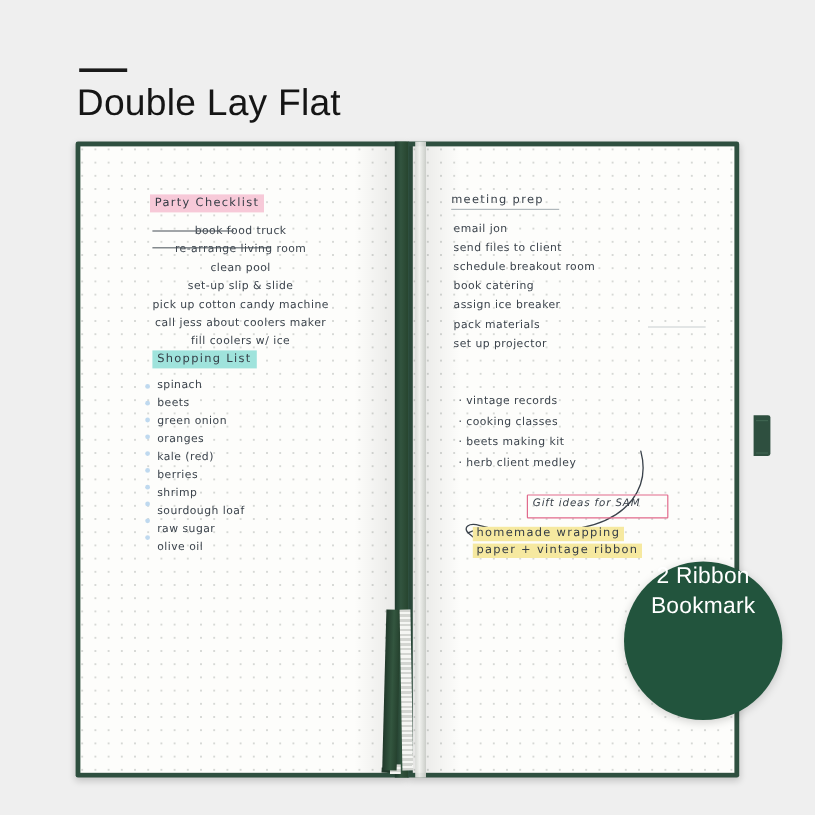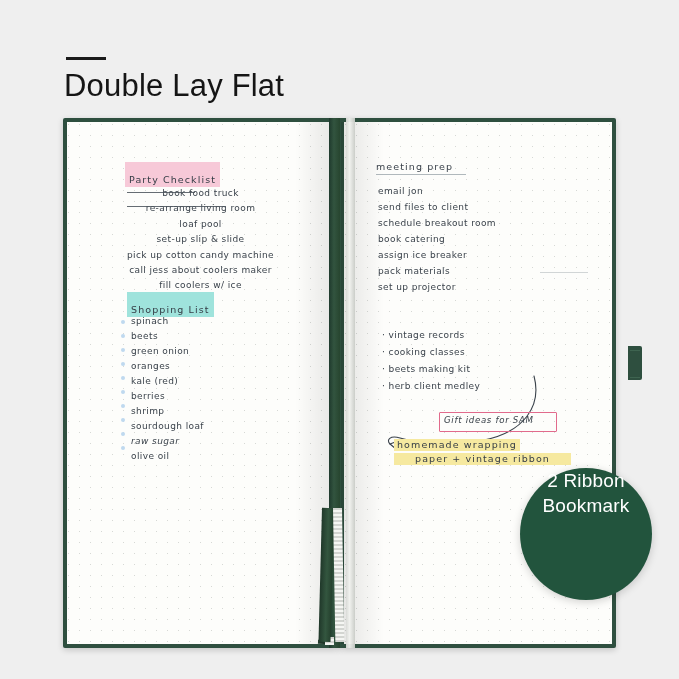--- a/index.html
+++ b/index.html
@@ -169,21 +169,21 @@
     white-space: nowrap;
     margin-bottom: 5.4px;
   }
 
   .heading {
     font-family: "DejaVu Sans", sans-serif;
     font-size: 9.5px;
     letter-spacing: 1.1px;
     color: #343c45;
     display: inline-block;
-    padding: 13px 4px 2px 4px;
+    padding: 3px 4px 2px 4px;
   }
   .hl-pink   { background: #f7c9d8; }
   .hl-teal   { background: #9fe3dc; }
   .hl-yellow { background: #f6e9a0; }
 
   .strike {
     position: absolute;
     height: 1px;
     background: #4a525a;
     opacity: 0.85;
@@ -262,21 +262,21 @@
   <div class="page left">
     <div class="dots"></div>
 
     <div class="hw" style="left:58px; top:40px;">
       <span class="heading hl-pink">Party Checklist</span>
     </div>
 
     <div class="hw-list" style="left:60px; top:66px;text-align:center;">
       <div class="hw-line">book food truck</div>
       <div class="hw-line">re-arrange living room</div>
-      <div class="hw-line">loaf pool</div>
+      <div class="hw-line">clean pool</div>
       <div class="hw-line">set-up slip &amp; slide</div>
       <div class="hw-line">pick up cotton candy machine</div>
       <div class="hw-line">call jess about coolers maker</div>
       <div class="hw-line">fill coolers w/ ice</div>
     </div>
 
     <div class="strike" style="left:60px; top:70px; width:68px;"></div>
     <div class="strike" style="left:60px; top:84px; width:98px;"></div>
 
     <div class="hw" style="left:60px; top:170px;">
@@ -296,21 +296,21 @@
 
     <div class="hw-list" style="left:64px; top:194px;">
       <div class="hw-line" style="margin-bottom:5px;">spinach</div>
       <div class="hw-line" style="margin-bottom:5px;">beets</div>
       <div class="hw-line" style="margin-bottom:5px;">green onion</div>
       <div class="hw-line" style="margin-bottom:5px;">oranges</div>
       <div class="hw-line" style="margin-bottom:5px;">kale (red)</div>
       <div class="hw-line" style="margin-bottom:5px;">berries</div>
       <div class="hw-line" style="margin-bottom:5px;">shrimp</div>
       <div class="hw-line" style="margin-bottom:5px;">sourdough loaf</div>
-      <div class="hw-line" style="margin-bottom:5px;font-style:italic;">raw sugar</div>
+      <div class="hw-line" style="margin-bottom:5px;">raw sugar</div>
       <div class="hw-line" style="margin-bottom:5px;">olive oil</div>
     </div>
   </div>
 
   <div class="page right">
     <div class="dots"></div>
 
     <div class="hw" style="left:32px; top:40px; font-size:9.5px; letter-spacing:1.1px;">meeting prep</div>
     <div class="underline-rule" style="left:32px; top:52px; width:90px;"></div>
 
@@ -343,21 +343,21 @@
 
     <svg width="190" height="120" style="position:absolute; left:30px; top:250px;">
       <path d="M160 4 C 168 34, 150 60, 110 68 C 70 76, 40 70, 26 66 C 16 63, 12 68, 16 72" fill="none" stroke="#3a424b" stroke-width="1.1" stroke-linecap="round"></path>
       <path d="M16 72 L 24 69 M16 72 L 22 77" fill="none" stroke="#3a424b" stroke-width="1.1" stroke-linecap="round"></path>
     </svg>
 
     <div class="hw" style="left:50px; top:317px;">
       <span class="heading hl-yellow" style="padding:1px 3px;">homemade wrapping</span>
     </div>
     <div class="hw" style="left:50px; top:331px;">
-      <span class="heading hl-yellow" style="padding:1px 21px;">paper + vintage ribbon</span>
+      <span class="heading hl-yellow" style="padding:1px 3px;">paper + vintage ribbon</span>
     </div>
   </div>
 
   <div id="gift-box"></div>
   <div id="gift-box-label">Gift ideas for SAM</div>
 
   <div id="spine-shadow-left"></div>
   <div id="spine-shadow-right"></div>
   <div id="spine-line"></div>
 

